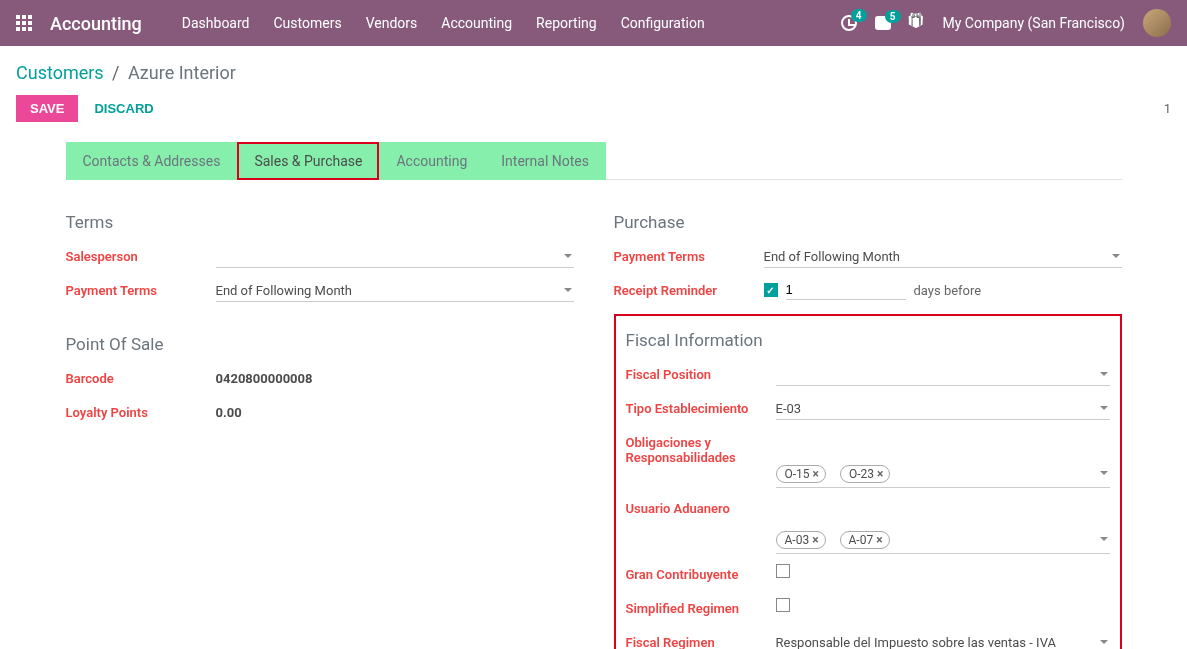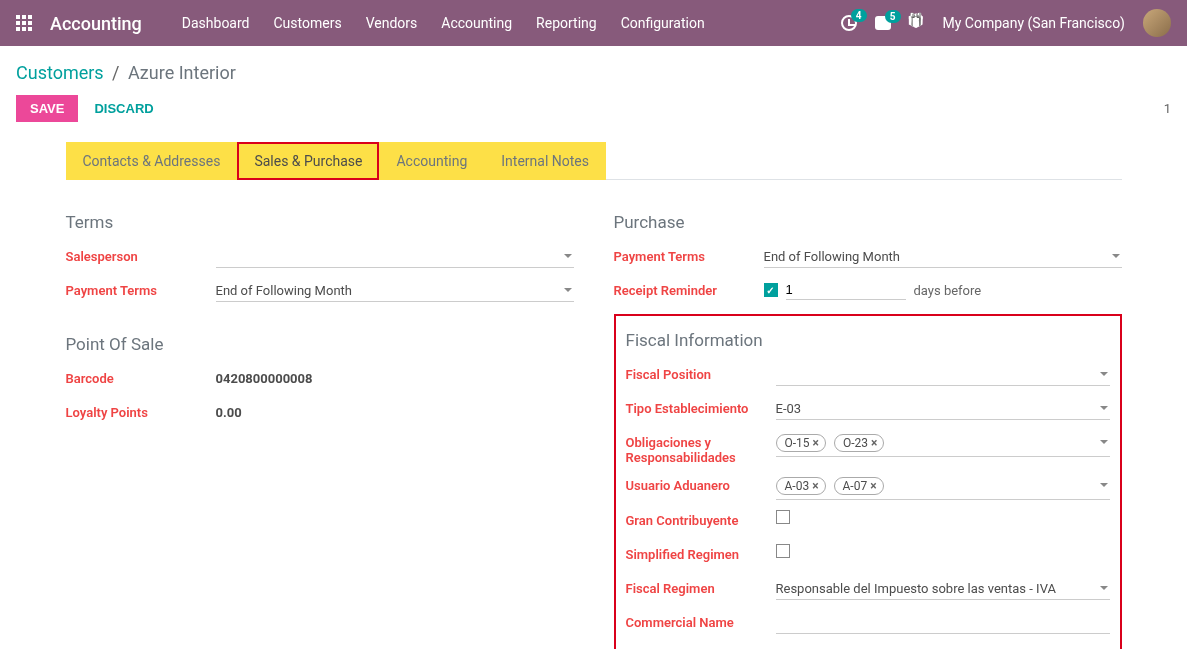--- a/index.html
+++ b/index.html
@@ -27,42 +27,42 @@
 .actions { display: flex; align-items: center; margin-bottom: 20px; }
 .btn-save { background: #ec4899; color: #fff; border: none; padding: 6px 14px; font-size: 13px; font-weight: bold; cursor: pointer; margin-right: 16px; }
 .btn-discard { color: #00a09d; background: none; border: none; font-size: 13px; font-weight: bold; cursor: pointer; }
 .page-indicator { margin-left: auto; color: #666; font-size: 13px; }
 
 
 .sheet { max-width: 1080px; margin: 0 auto; padding: 0 12px; }
 
 
 .tabs { display: flex; border-bottom: 1px solid #dee2e6; margin-bottom: 24px; }
-.tab { padding: 10px 16px; border: 1px solid transparent; cursor: pointer; color: #6c757d; font-size: 14px; background: #fde047; margin-bottom: -1px; }
+.tab { padding: 10px 16px; border: 1px solid transparent; cursor: pointer; color: #6c757d; font-size: 14px; background: #86efac; margin-bottom: -1px; }
 .tab.active { border: 1px solid #dee2e6; border-bottom: 1px solid #fff; color: #4c4c4c; }
 .tab.highlight-red { outline: 2px solid #d9001b; outline-offset: -2px; }
 
 
 .columns { display: flex; gap: 40px; }
 .col { flex: 1; }
 .section-title { font-size: 17px; color: #6c757d; margin-bottom: 14px; margin-top: 8px; }
 .field-row { display: flex; align-items: flex-start; margin-bottom: 10px; min-height: 24px; }
 .field-label { width: 150px; font-weight: 600; font-size: 13px; color: #ef4444; padding-top: 3px; }
 .field-input { flex: 1; border: none; border-bottom: 1px solid #ccc; padding: 3px 0; font-size: 13px; color: #4c4c4c; background: transparent; min-height: 22px; position: relative; }
 .field-input.select::after { content: ""; position: absolute; right: 2px; top: 8px; border: 4px solid transparent; border-top-color: #888; }
 .field-static { flex: 1; padding: 3px 0; font-size: 13px; font-weight: bold; }
 .field-inline { display: flex; align-items: center; flex: 1; gap: 8px; }
 .checkbox { width: 14px; height: 14px; border: 1px solid #888; display: inline-flex; align-items: center; justify-content: center; cursor: pointer; }
 .checkbox.checked { background: #00a09d; border-color: #00a09d; }
 .checkbox.checked::after { content: "✓"; color: #fff; font-size: 10px; font-weight: bold; }
 .inline-input { width: 120px; border: none; border-bottom: 1px solid #ccc; padding: 2px 0; font-size: 13px; }
 .suffix-text { color: #666; font-size: 13px; }
 
 
-.tags-wrap { flex: 1; border-bottom: 1px solid #ccc; padding: 2px 0 4px 0; display: flex; flex-wrap: wrap; gap: 8px; position: relative; }
+.tags-wrap { flex: 1; border-bottom: 1px solid #ccc; padding: 2px 0 4px 0; display: flex; flex-wrap: wrap; gap: 14px; position: relative; margin-top: 31px; }
 .tags-wrap::after { content: ""; position: absolute; right: 2px; top: 8px; border: 4px solid transparent; border-top-color: #888; }
 .tag { border: 1px solid #aaa; border-radius: 10px; padding: 1px 6px 1px 8px; font-size: 12px; display: inline-flex; align-items: center; gap: 3px; background: #fff; }
 .tag-x { cursor: pointer; color: #666; font-weight: bold; }
 
 
 .highlight-box { border: 2px solid #d9001b; padding: 6px 10px 10px 10px; margin-top: 4px; }
 .clock-icon { position: relative; width: 16px; height: 16px; border: 2px solid #fff; border-radius: 50%; }
 .clock-icon::after { content: ""; position: absolute; width: 5px; height: 5px; border-left: 2px solid #fff; border-bottom: 2px solid #fff; top: 2px; left: 5px; }
 .chat-icon { width: 16px; height: 14px; background: #fff; border-radius: 3px; position: relative; }
 .chat-icon::after { content: ""; position: absolute; bottom: -4px; left: 3px; border: 4px solid transparent; border-top-color: #fff; }

